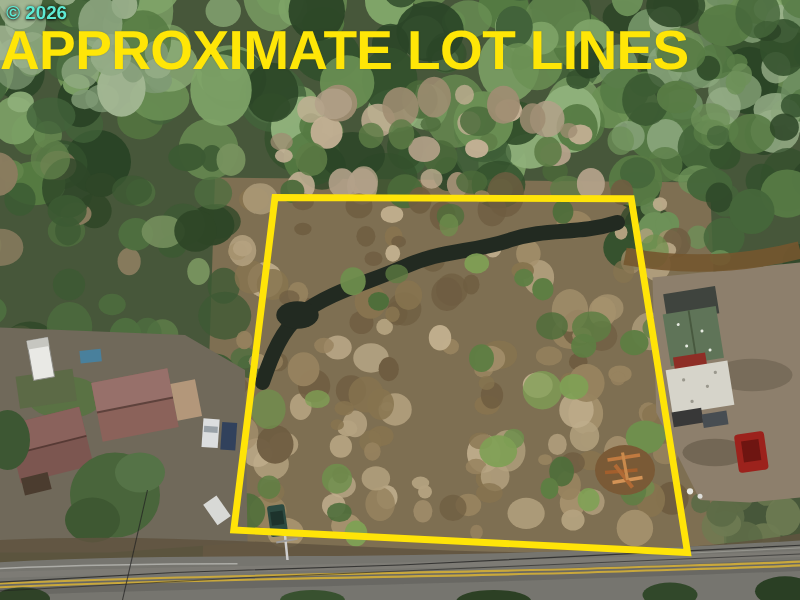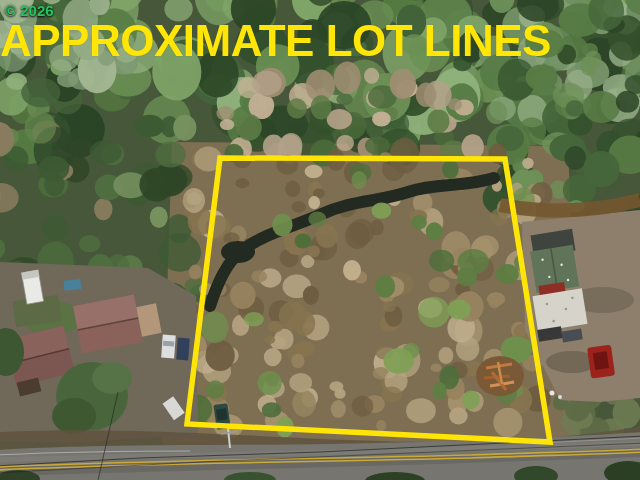--- a/index.html
+++ b/index.html
@@ -711,14 +711,14 @@
       <path d="M -5 473 L 200 462 L 645 443" stroke="#1f1f1f" stroke-width="0.8" fill="none" opacity="0.6"></path>
       <path d="M 118 392 L 98 480" stroke="#222" stroke-width="0.9" opacity="0.7"></path>
       <line x1="228" y1="428" x2="230" y2="448" stroke="#cfcfcf" stroke-width="2"></line>
       <line x1="221" y1="434" x2="238" y2="431" stroke="#9b9b9b" stroke-width="1.5"></line>
     </g>
 
     <polygon fill="none" stroke-linejoin="miter" points="220,158 505,159 550,442 187,424" stroke="#ffe408" stroke-width="5.5"></polygon>
   </svg>
 
   <div class="banner" style="color: rgb(255, 230, 7);">APPROXIMATE LOT LINES</div>
-  <div class="watermark" style="color: #22c55e;">© 2026</div>
+  <div class="watermark" style="color: #5eead4;">© 2026</div>
 </div>
 
 </body></html>

